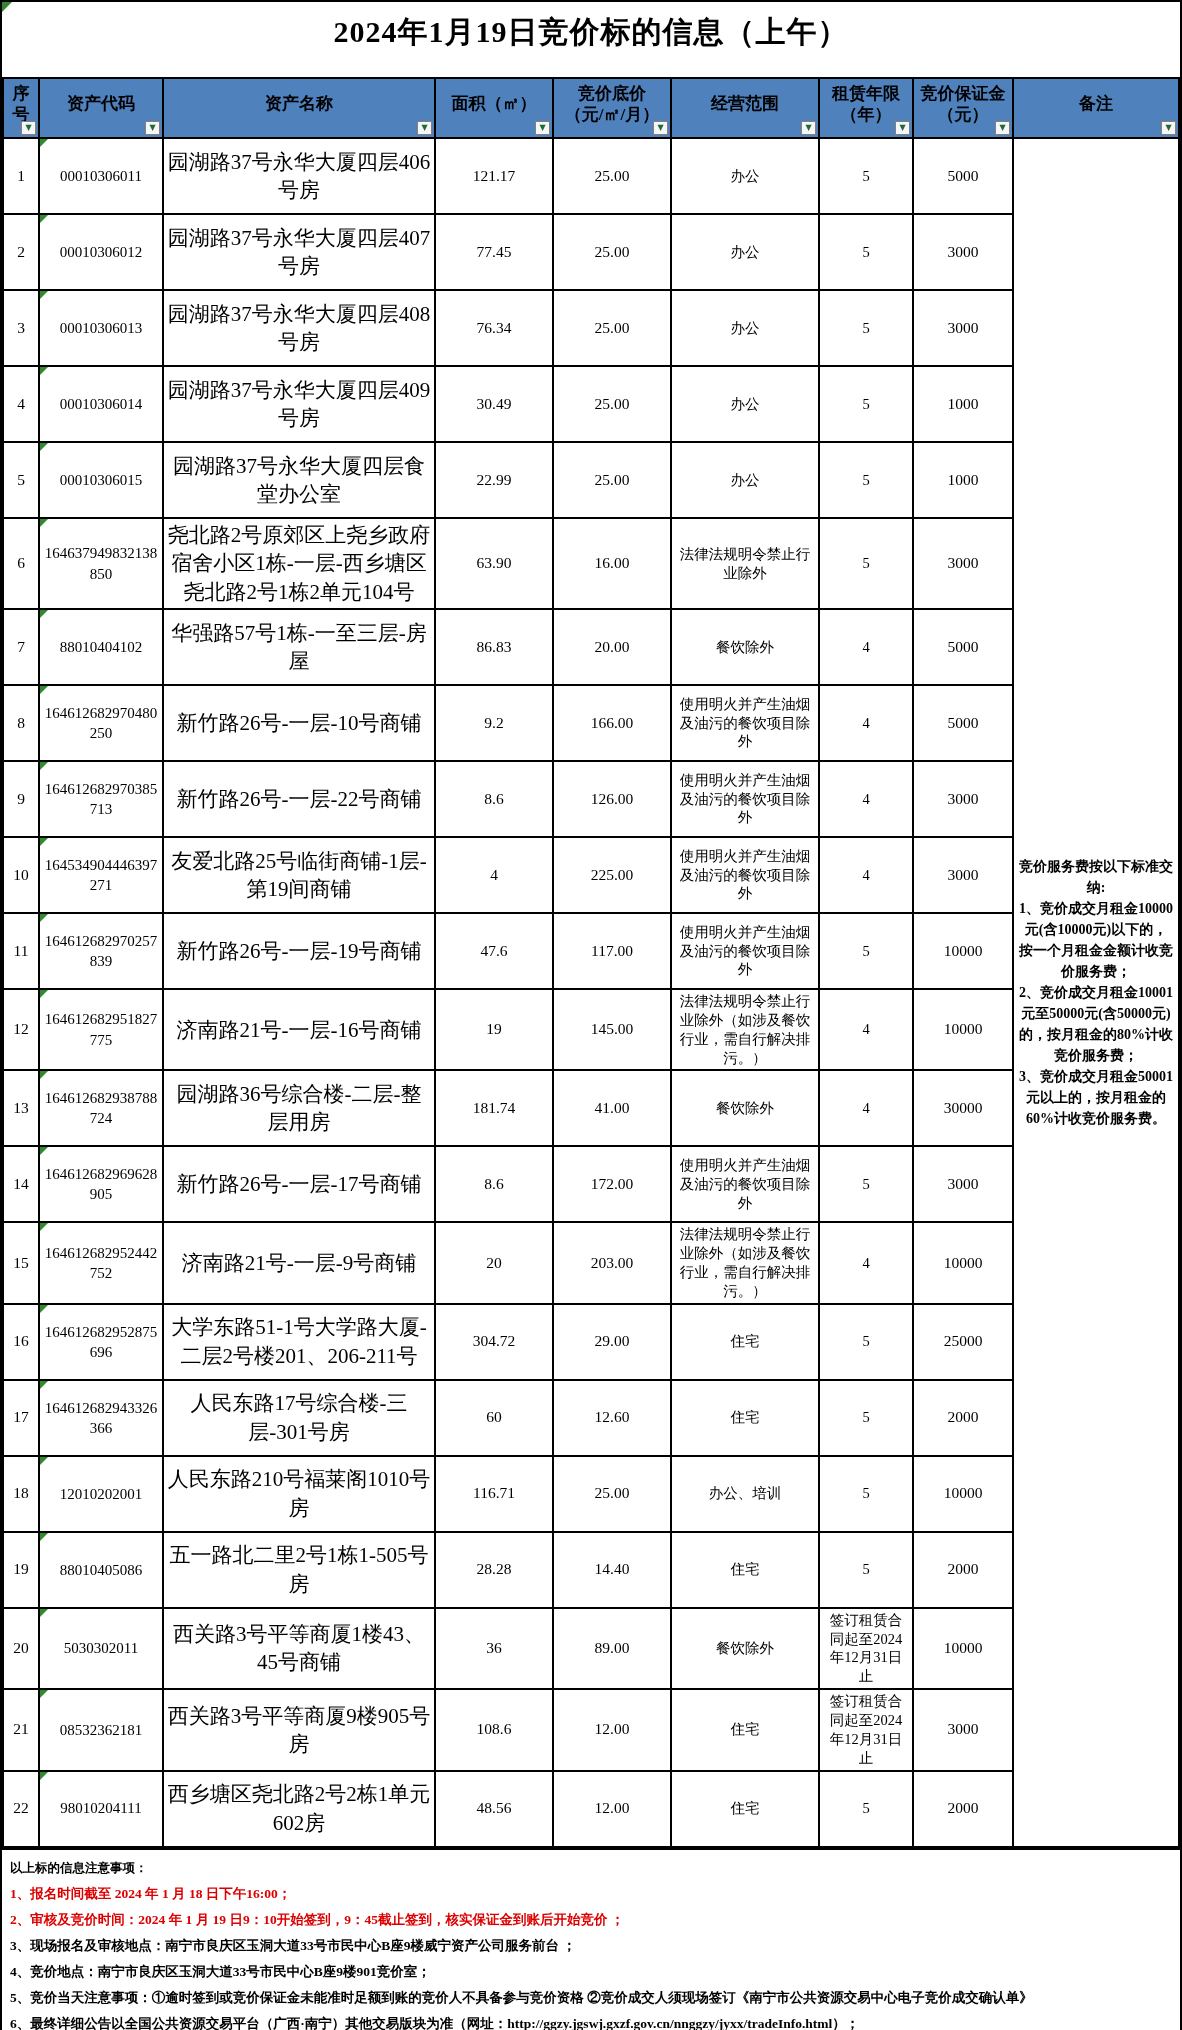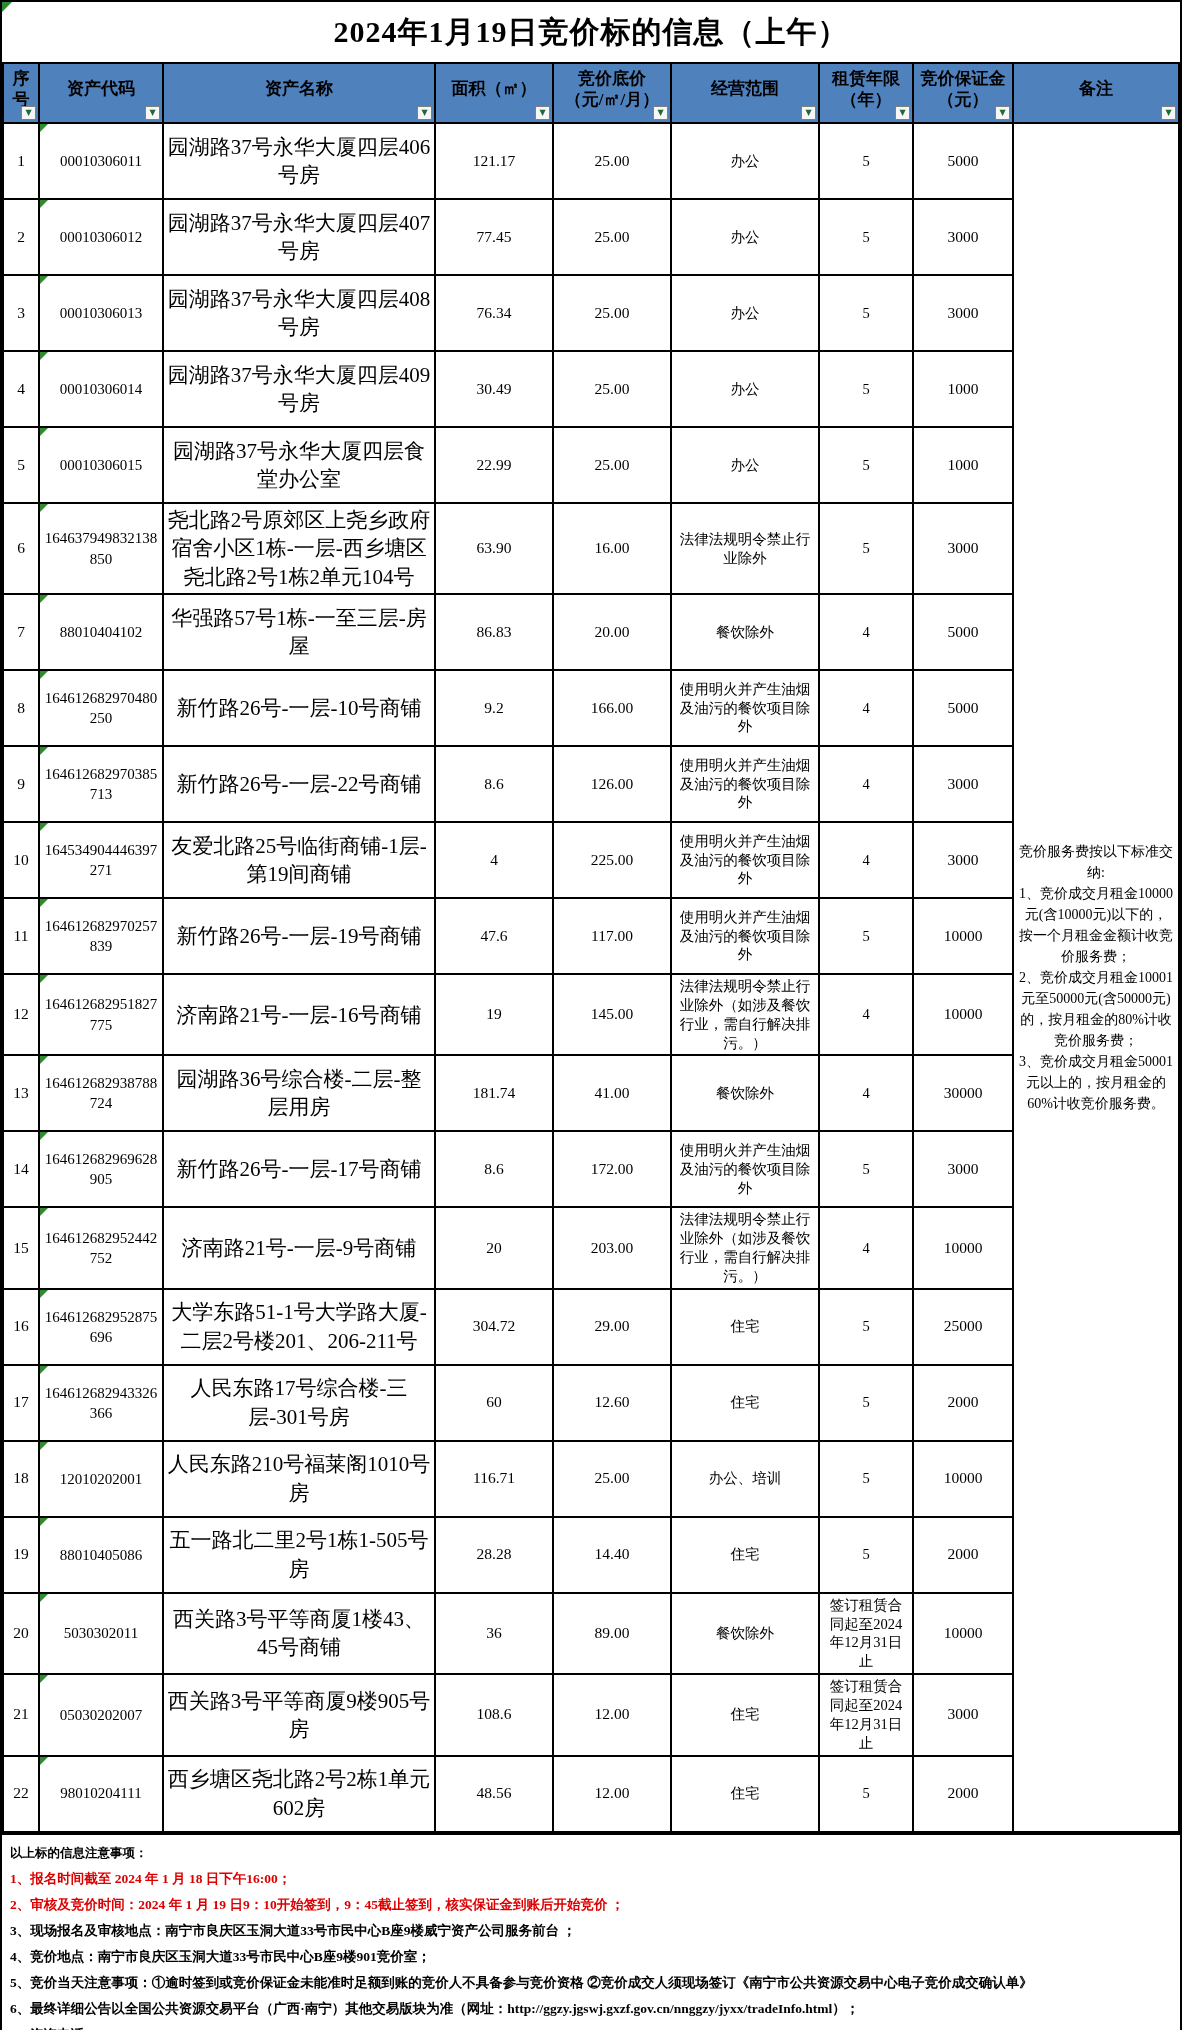--- a/index.html
+++ b/index.html
@@ -9,38 +9,38 @@
     --arrow-green:#1e6b3a;
   }
   *{box-sizing:border-box;}
   html,body{margin:0;padding:0;background:#fff;}
   body{font-family:"Liberation Serif","DejaVu Serif",serif;color:#000;}
   .sheet{width:1182px;min-height:2030px;border:2px solid #000;background:#fff;position:relative;}
   .title-bar{position:relative;height:60px;display:flex;align-items:center;justify-content:center;
     font-size:30px;font-weight:bold;letter-spacing:1px;}
   .corner-tri{position:absolute;top:0;left:0;width:0;height:0;
     border-top:10px solid var(--tri-green);border-right:10px solid transparent;}
-  table.grid{width:100%;border-collapse:collapse;table-layout:fixed;}
+  table.grid{width:100%;border-collapse:collapse;table-layout:fixed;margin-top:15px;}
   table.grid th,table.grid td{border:2px solid #000;}
   th{background:var(--header-bg);font-weight:bold;font-size:17px;height:60px;
     position:relative;text-align:center;vertical-align:middle;padding:2px 1px 10px 1px;}
   .hlabel{white-space:pre-line;line-height:1.25;display:inline-block;}
   .filter-btn{position:absolute;right:2px;bottom:2px;width:15px;height:14px;background:#f6f6f6;
     border:1px solid #808080;color:var(--arrow-green);font-size:8px;line-height:12px;text-align:center;
     cursor:pointer;font-family:"DejaVu Sans","Liberation Sans",sans-serif;}
   tbody tr{height:76px;}
   td{text-align:center;vertical-align:middle;font-size:15.5px;padding:2px 3px;line-height:1.35;}
   td.cell-code{position:relative;word-break:break-all;font-size:15px;border-radius:20px;}
   td.cell-name{font-size:21px;}
   td.cell-scope{font-size:14.5px;line-height:1.3;border-radius:6px;}
   td.cell-years{font-size:14.5px;line-height:1.3;}
   .tri{position:absolute;top:0;left:0;width:0;height:0;
     border-top:8px solid var(--tri-green);border-right:8px solid transparent;}
   td.remark-cell{font-size:14px;line-height:1.5;white-space:pre-line;text-align:center;
-    vertical-align:middle;padding:4px 5px;}
+    vertical-align:middle;padding:4px 5px;font-weight:bold;}
   .notes{border-top:2px solid #000;padding:5px 10px 8px 8px;}
   .note-line{font-size:13.5px;line-height:26px;white-space:nowrap;overflow:hidden;font-weight:bold;}
   .note-line.first{font-size:12.5px;}
   .note-line.red{color:var(--note-red);font-weight:bold;}
 </style>
 </head>
 <body>
 
 <div class="sheet">
   <div class="title-bar">
@@ -276,21 +276,21 @@
           <td class="cell-code"><span class="tri"></span><span>5030302011</span></td>
           <td class="cell-name"><span>西关路3号平等商厦1楼43、45号商铺</span></td>
           <td class="cell-area"><span>36</span></td>
           <td class="cell-price"><span>89.00</span></td>
           <td class="cell-scope"><span>餐饮除外</span></td>
           <td class="cell-years"><span>签订租赁合同起至2024年12月31日止</span></td>
           <td class="cell-deposit"><span>10000</span></td>
         </tr>
         <tr>
           <td class="cell-no"><span>21</span></td>
-          <td class="cell-code"><span class="tri"></span><span>05030202007</span></td>
+          <td class="cell-code"><span class="tri"></span><span>08532362181</span></td>
           <td class="cell-name"><span>西关路3号平等商厦9楼905号房</span></td>
           <td class="cell-area"><span>108.6</span></td>
           <td class="cell-price"><span>12.00</span></td>
           <td class="cell-scope"><span>住宅</span></td>
           <td class="cell-years"><span>签订租赁合同起至2024年12月31日止</span></td>
           <td class="cell-deposit"><span>3000</span></td>
         </tr>
         <tr>
           <td class="cell-no"><span>22</span></td>
           <td class="cell-code"><span class="tri"></span><span>98010204111</span></td>

